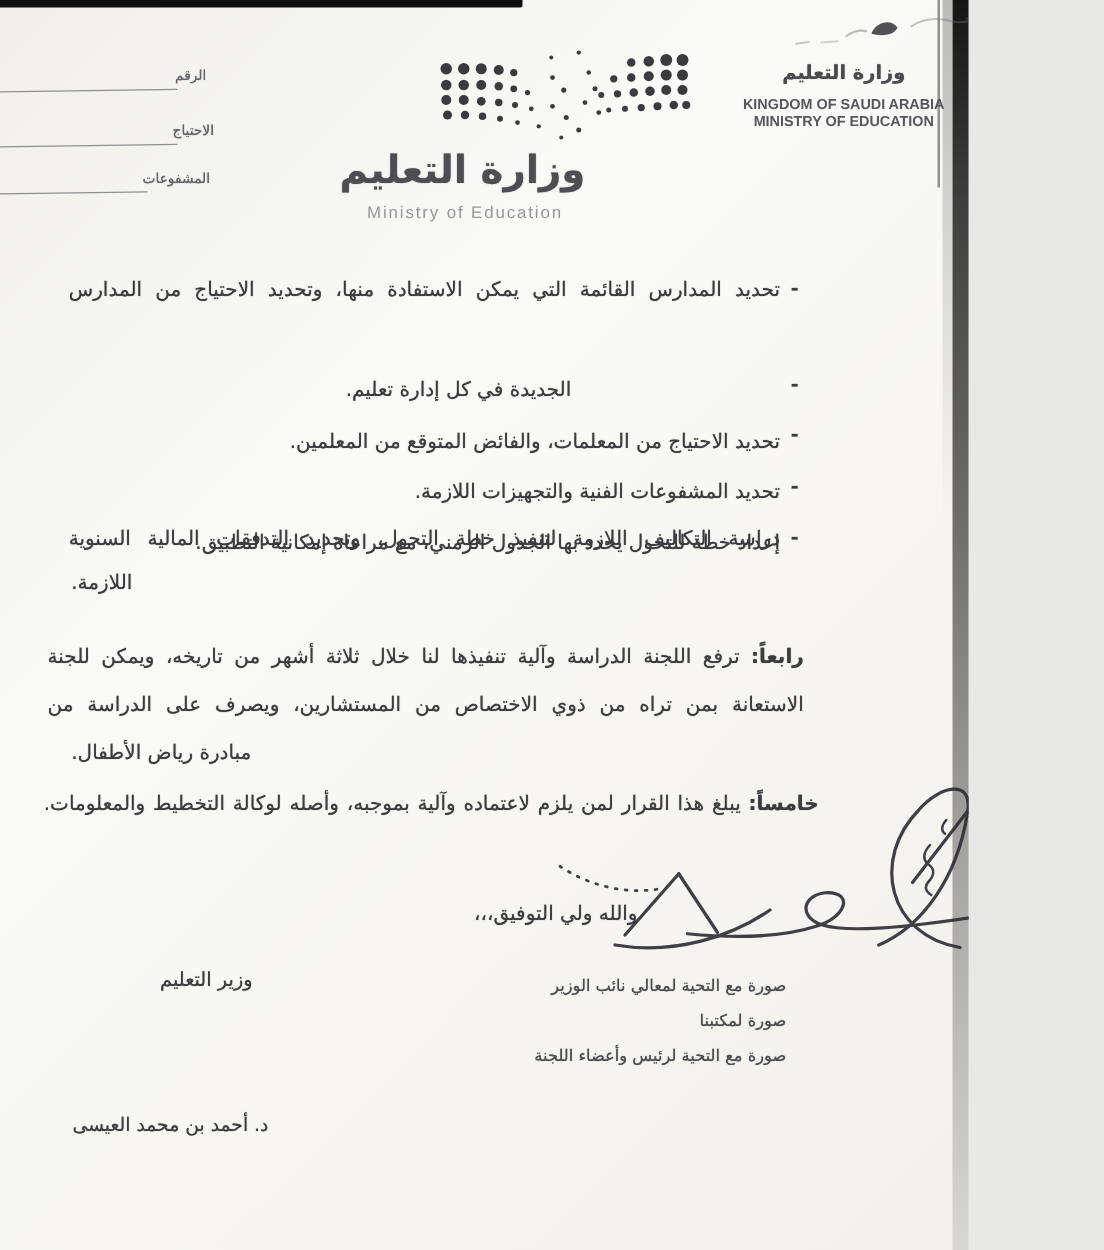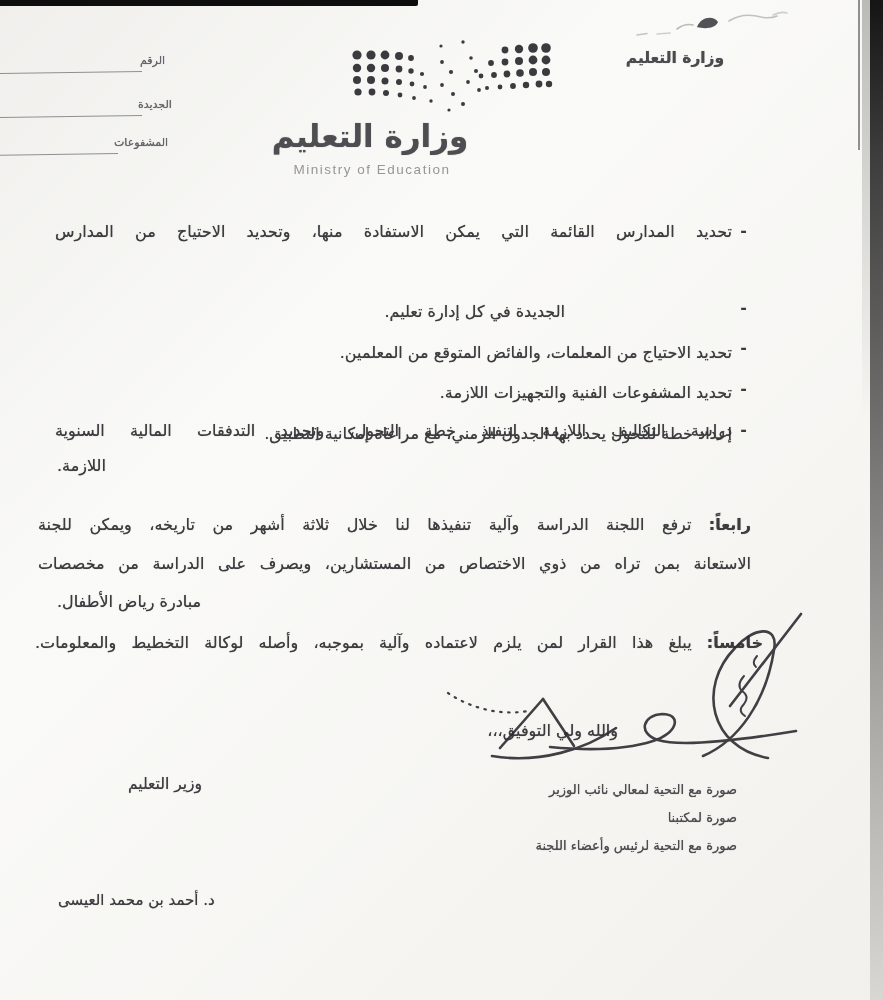--- a/index.html
+++ b/index.html
@@ -1,18 +1,18 @@
 <!DOCTYPE html>
 <html lang="ar"><head>
 <meta charset="utf-8">
 <style>
   html,body{margin:0;padding:0;}
   body{background:#e8e8e6;font-family:"DejaVu Sans",sans-serif;}
   .page{
-    position:relative;width:883px;height:1000px;overflow:hidden;
+    position:relative;width:775px;height:1000px;overflow:hidden;
     background:linear-gradient(135deg,#f0efec 0%,#fafaf8 35%,#f6f5f2 70%,#f1f0ed 100%);
     color:#3d3d40;
   }
   .ar{direction:rtl;unicode-bidi:embed;font-family:"DejaVu Sans",sans-serif;}
   .abs{position:absolute;}
   .scan-ink{text-shadow:0 0 .7px rgba(45,45,48,.75);}
   
   .edge-top{left:0;top:0;width:418px;height:6px;background:#0e0e0e;border-radius:0 0 2px 0;}
   .edge-right{right:0;top:0;width:13px;height:100%;
     background:linear-gradient(180deg,#151515 0%,#3e3e3e 16%,#6f6e6c 42%,#a5a3a0 68%,#d9d7d3 100%);}
@@ -49,21 +49,21 @@
 <div class="page">
 
   <div class="abs edge-top"></div>
   <div class="abs edge-right"></div>
   <div class="abs edge-right2"></div>
   <div class="abs edge-line"></div>
 
   <div class="abs" style="left:0;top:46px;width:230px;height:120px;">
     <span class="abs ar field-label scan-ink" style="left:140px;top:8px;">الرقم</span>
     <div class="abs field-line" style="left:-4px;top:25px;width:146px;"></div>
-    <span class="abs ar field-label scan-ink" style="left:138px;top:52px;">الجديدة</span>
+    <span class="abs ar field-label scan-ink" style="left:138px;top:52px;">الاحتياج</span>
     <div class="abs field-line" style="left:-4px;top:69px;width:146px;"></div>
     <span class="abs ar field-label scan-ink" style="left:114px;top:90px;">المشفوعات</span>
     <div class="abs field-line" style="left:-4px;top:107px;width:122px;"></div>
   </div>
 
   <div class="abs" style="left:260px;top:36px;width:300px;height:145px;">
     <svg class="abs" style="left:85px;top:2px;" width="212" height="78" viewBox="0 0 212 78">
       <g fill="#3a3a3f">
 
         <circle cx="12" cy="17" r="4.6"></circle>
@@ -136,20 +136,24 @@
       <path d="M24,29 l13,-1" opacity=".3"></path>
       <path d="M44,24 q8,-6 16,-4" opacity=".45"></path>
       <path d="M96,16 q14,-9 32,-4 q9,2 16,-1" opacity=".4"></path>
       <path d="M140,10 q8,-4 14,-2" opacity=".3"></path>
     </g>
     <path d="M64,22 c4,-10 16,-12 21,-5 c-3,7 -14,7 -21,5 z" fill="#34343a" opacity=".85"></path>
   </svg>
 
   <div class="abs lh" style="left:568px;top:40px;">
     <div class="ar lh-ar2 scan-ink">وزارة التعليم</div>
+    <div class="lh-en">
+      <div>KINGDOM OF SAUDI ARABIA</div>
+      <div>MINISTRY OF EDUCATION</div>
+    </div>
   </div>
 
   <div>
     <span class="abs marker" style="right:136px;top:221px;">-</span>
     <div class="abs ar bline just scan-ink" style="left:55px;right:151px;top:219px;">تحديد المدارس القائمة التي يمكن الاستفادة منها، وتحديد الاحتياج من المدارس</div>
     <div class="abs ar bline rt scan-ink" style="right:318px;top:256px;">الجديدة في كل إدارة تعليم.</div>
 
     <span class="abs marker" style="right:136px;top:298px;">-</span>
     <div class="abs ar bline rt scan-ink" style="right:151px;top:297px;text-align:center;">تحديد الاحتياج من المعلمات، والفائض المتوقع من المعلمين.</div>
 

